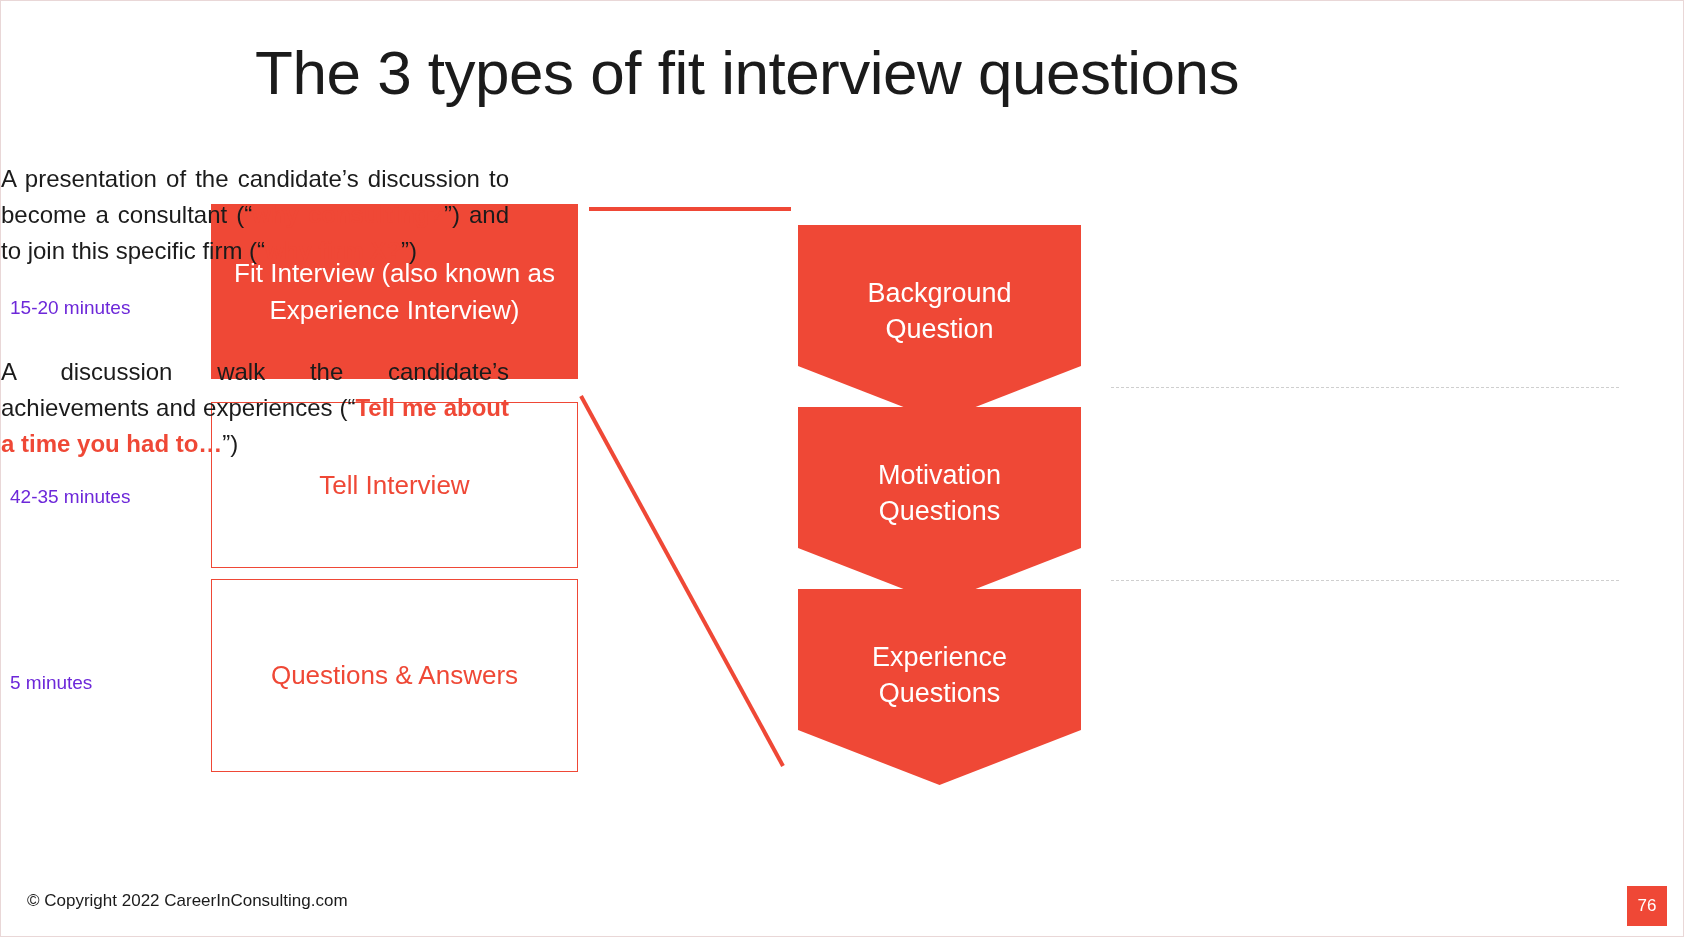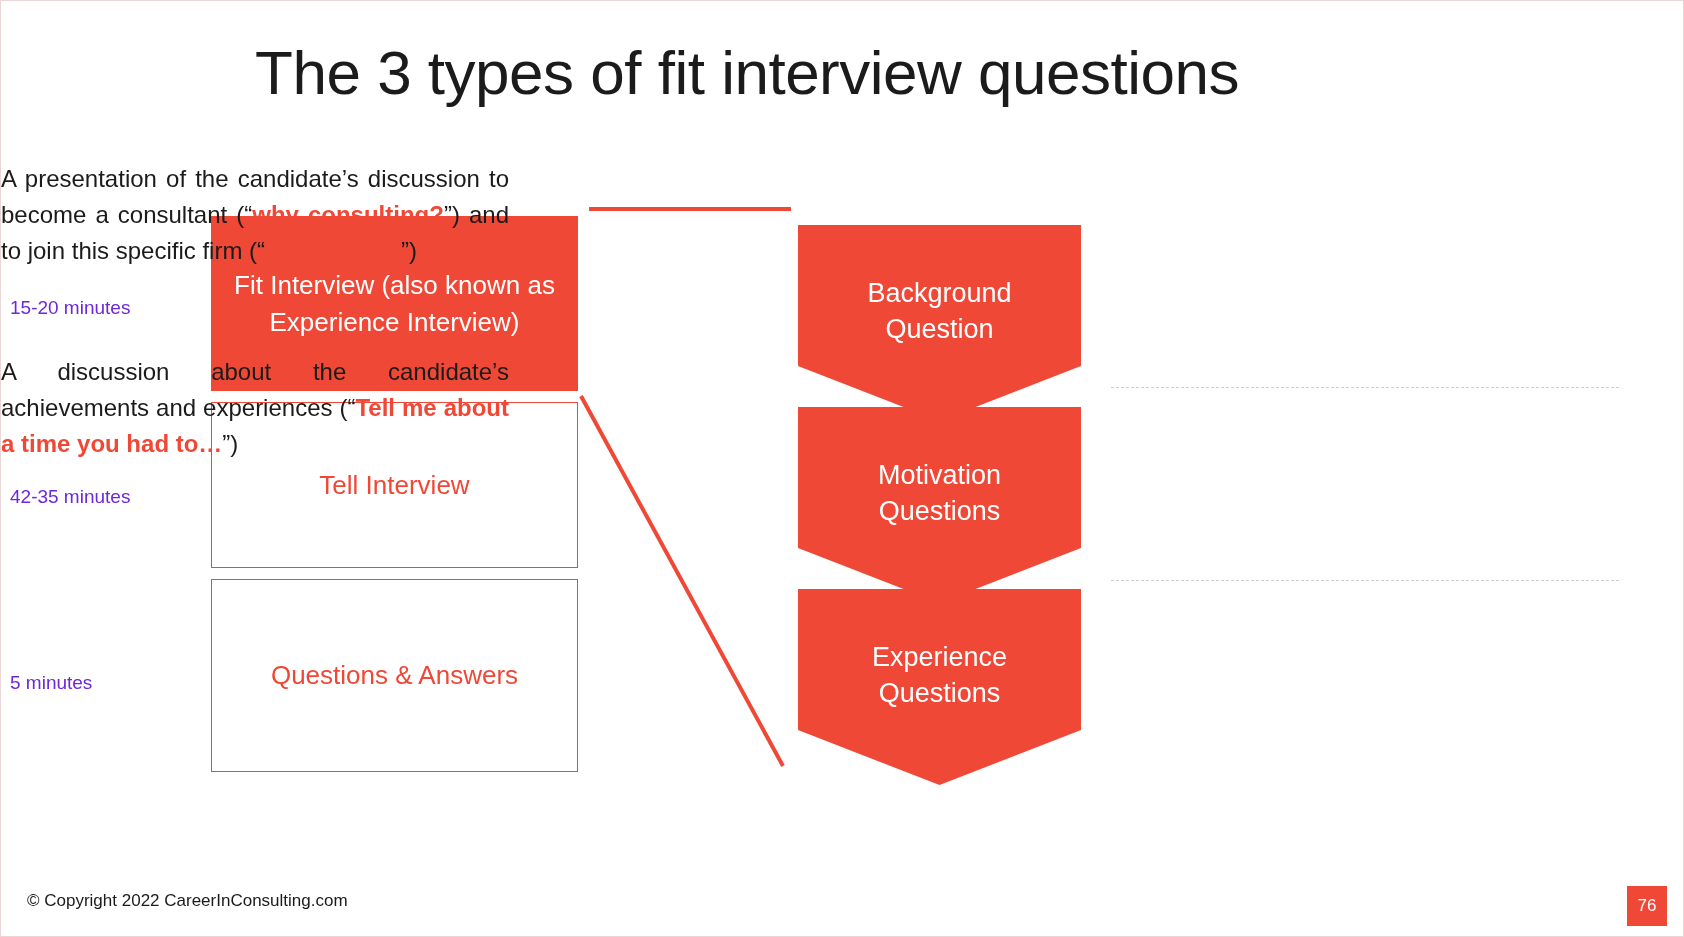--- a/index.html
+++ b/index.html
@@ -69,21 +69,21 @@
   .stage-box.filled {
     background: #ef4836;
     color: #ffffff;
     border: none;
   }
   .stage-box.outlined {
     background: #ffffff;
     color: #ef4836;
     border: 1.5px solid #ef4836;
   }
-  #stage-0 { top: 215px; height: 175px; }
+  #stage-0 { top: 203px; height: 175px; }
   #stage-1 { top: 401px; height: 166px; }
   #stage-2 { top: 578px; height: 193px; }
 
   
   .connector-svg {
     position: absolute;
     left: 0;
     top: 0;
     width: 1684px;
     height: 937px;
@@ -218,18 +218,18 @@
     <div class="chevron" id="chev-2">
       <div class="shape"></div>
       <div class="clabel">Experience
 Questions</div>
     </div>
   </div>
 
   <div class="divider" id="div-0"></div>
   <div class="desc-item" id="desc-1"><span>A presentation of the candidate’s discussion to become a consultant (“</span><b class="hl">why consulting?</b><span>”) and to join this specific firm (“</span><b class="hl">why firm X?</b><span>”)</span></div>
   <div class="divider" id="div-1"></div>
-  <div class="desc-item" id="desc-2"><span>A discussion about the candidate’s achievements and experiences (“</span><b class="hl">Tell me about a time you had to…</b><span>”)</span></div>
+  <div class="desc-item" id="desc-2"><span>A discussion walk the candidate’s achievements and experiences (“</span><b class="hl">Tell me about a time you had to…</b><span>”)</span></div>
 
   <div class="footer-copyright">© Copyright 2022 CareerInConsulting.com</div>
   <div class="page-badge">76</div>
 
 </div>
 
 </body></html>

